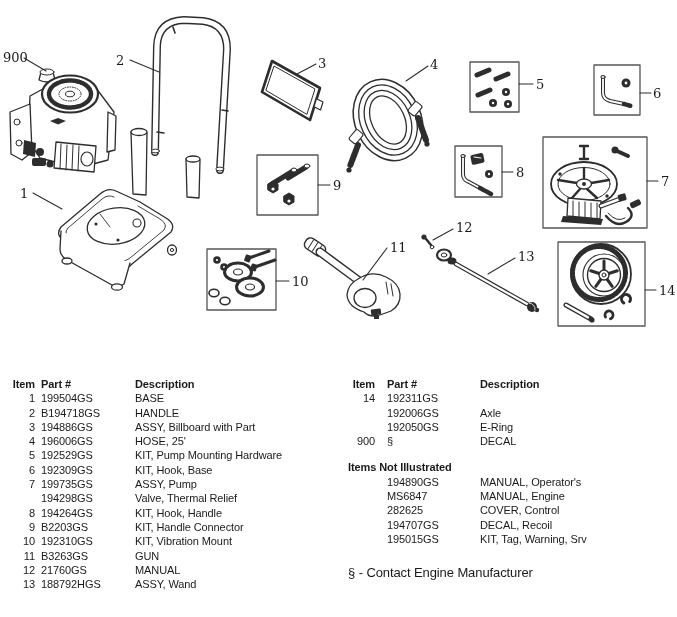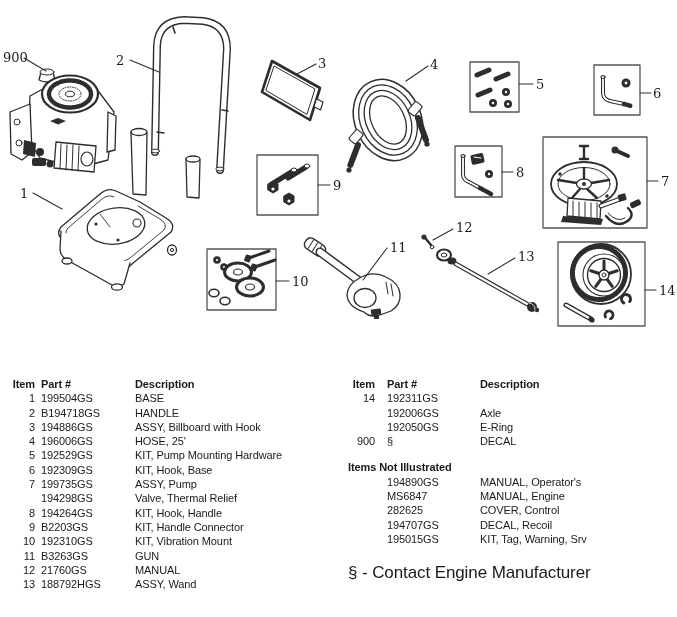--- a/index.html
+++ b/index.html
@@ -19,21 +19,21 @@
   .tbl-left{left:8px;width:332px;}
   .tbl-right{left:348px;width:326px;}
   .tr{display:flex;line-height:14.3px;font-size:11px;letter-spacing:-0.1px;}
   .tr.head{font-weight:bold;}
   .col-item{width:27px;text-align:right;flex:none;}
   .col-part{width:94px;margin-left:6px;flex:none;}
   .col-desc{flex:1;}
   .tbl-right .col-item{width:27px;}
   .tbl-right .col-part{margin-left:12px;width:93px;}
   .ni-title{margin-top:12px;font-size:11px;font-weight:bold;line-height:14.3px;letter-spacing:-0.1px;}
-  .footnote{margin-top:20px;font-size:17px;line-height:14.3px;letter-spacing:-0.1px;}
+  .footnote{margin-top:20px;font-size:13px;line-height:14.3px;letter-spacing:-0.1px;}
 </style>
 </head>
 <body>
 
 <div class="page">
 
   <svg class="diagram" width="677" height="372" viewBox="0 0 677 372" xmlns="http://www.w3.org/2000/svg">
     <g stroke="#2d2d2d" fill="none" stroke-width="1.3" stroke-linecap="round" stroke-linejoin="round">
 
       <g>
@@ -296,21 +296,21 @@
             <span class="col-desc">BASE</span>
           </div>
           <div class="tr">
             <span class="col-item">2</span>
             <span class="col-part">B194718GS</span>
             <span class="col-desc">HANDLE</span>
           </div>
           <div class="tr">
             <span class="col-item">3</span>
             <span class="col-part">194886GS</span>
-            <span class="col-desc">ASSY, Billboard with Hook</span>
+            <span class="col-desc">ASSY, Billboard with Part</span>
           </div>
           <div class="tr">
             <span class="col-item">4</span>
             <span class="col-part">196006GS</span>
             <span class="col-desc">HOSE, 25'</span>
           </div>
           <div class="tr">
             <span class="col-item">5</span>
             <span class="col-part">192529GS</span>
             <span class="col-desc">KIT, Pump Mounting Hardware</span>

